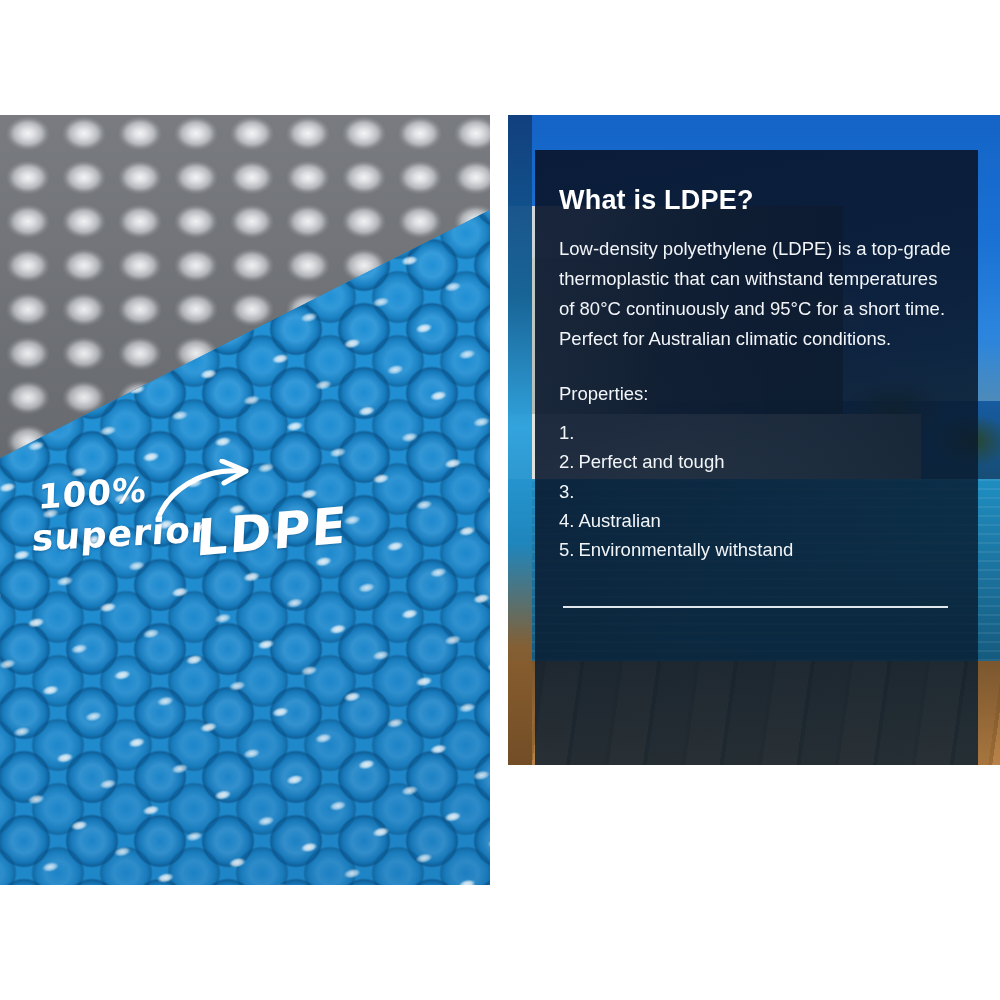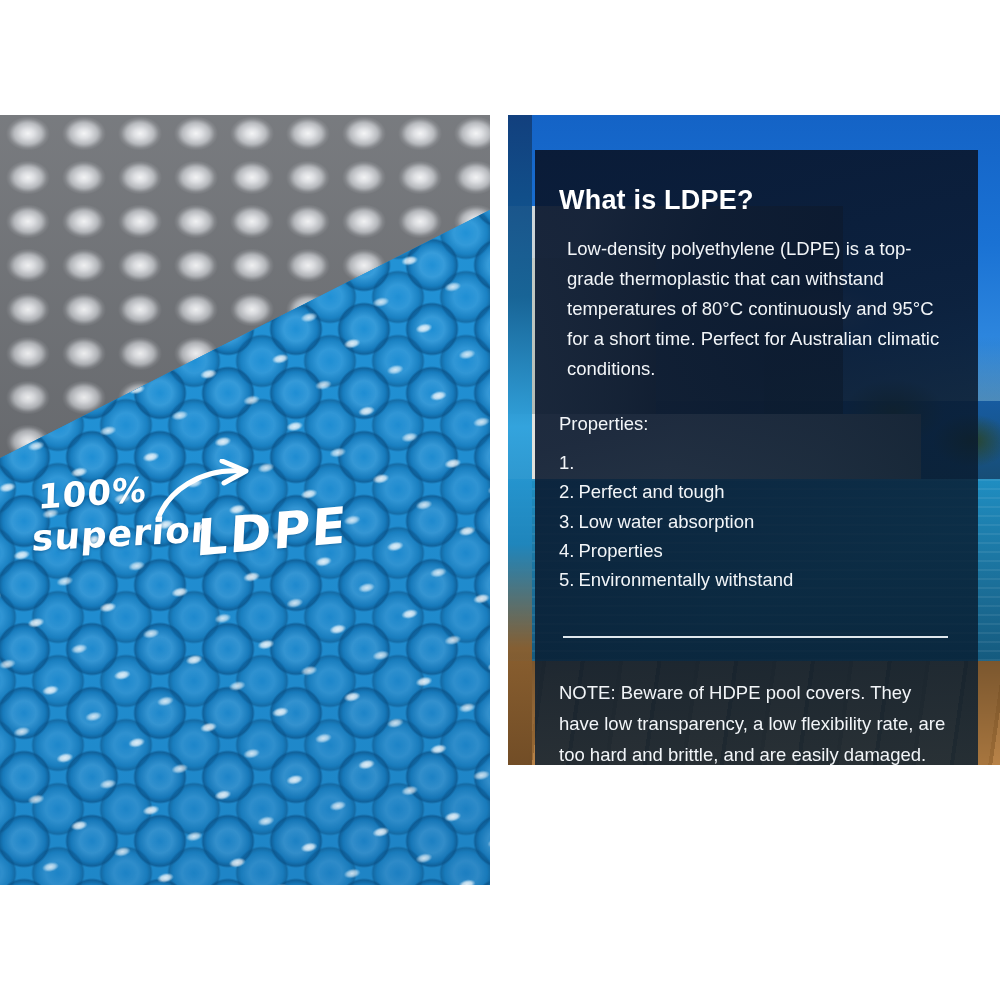--- a/index.html
+++ b/index.html
@@ -184,21 +184,21 @@
     font-size:27px;
     font-weight:700;
     margin:10px 0 18px 0;
     letter-spacing:.2px;
     line-height:1.1;
   }
   .card-para{
     font-size:18.5px;
     line-height:1.62;
     font-weight:400;
-    margin:0 0 26px 8px;
+    margin:0 0 26px 0;
     color:#f2f5f8;
   }
   .props-heading{
     font-size:18.5px;
     line-height:1.55;
     margin:0 0 10px 0;
     color:#f2f5f8;
   }
   .props-list{
     list-style:none;
@@ -273,29 +273,27 @@
     <ul class="props-list">
       <li>
         <span class="num">1.</span>
       </li>
       <li>
         <span class="num">2.</span>
         <span>Perfect and tough</span>
       </li>
       <li>
         <span class="num">3.</span>
-        <span>Low water absorption</span>
       </li>
       <li>
         <span class="num">4.</span>
-        <span>Properties</span>
+        <span>Australian</span>
       </li>
       <li>
         <span class="num">5.</span>
         <span>Environmentally withstand</span>
       </li>
     </ul>
 
     <hr class="divider">
 
-    <p class="note-para">NOTE: Beware of HDPE pool covers. They have low transparency, a low flexibility rate, are too hard and brittle, and are easily damaged.</p>
   </div>
 </div>
 
 </body></html>

